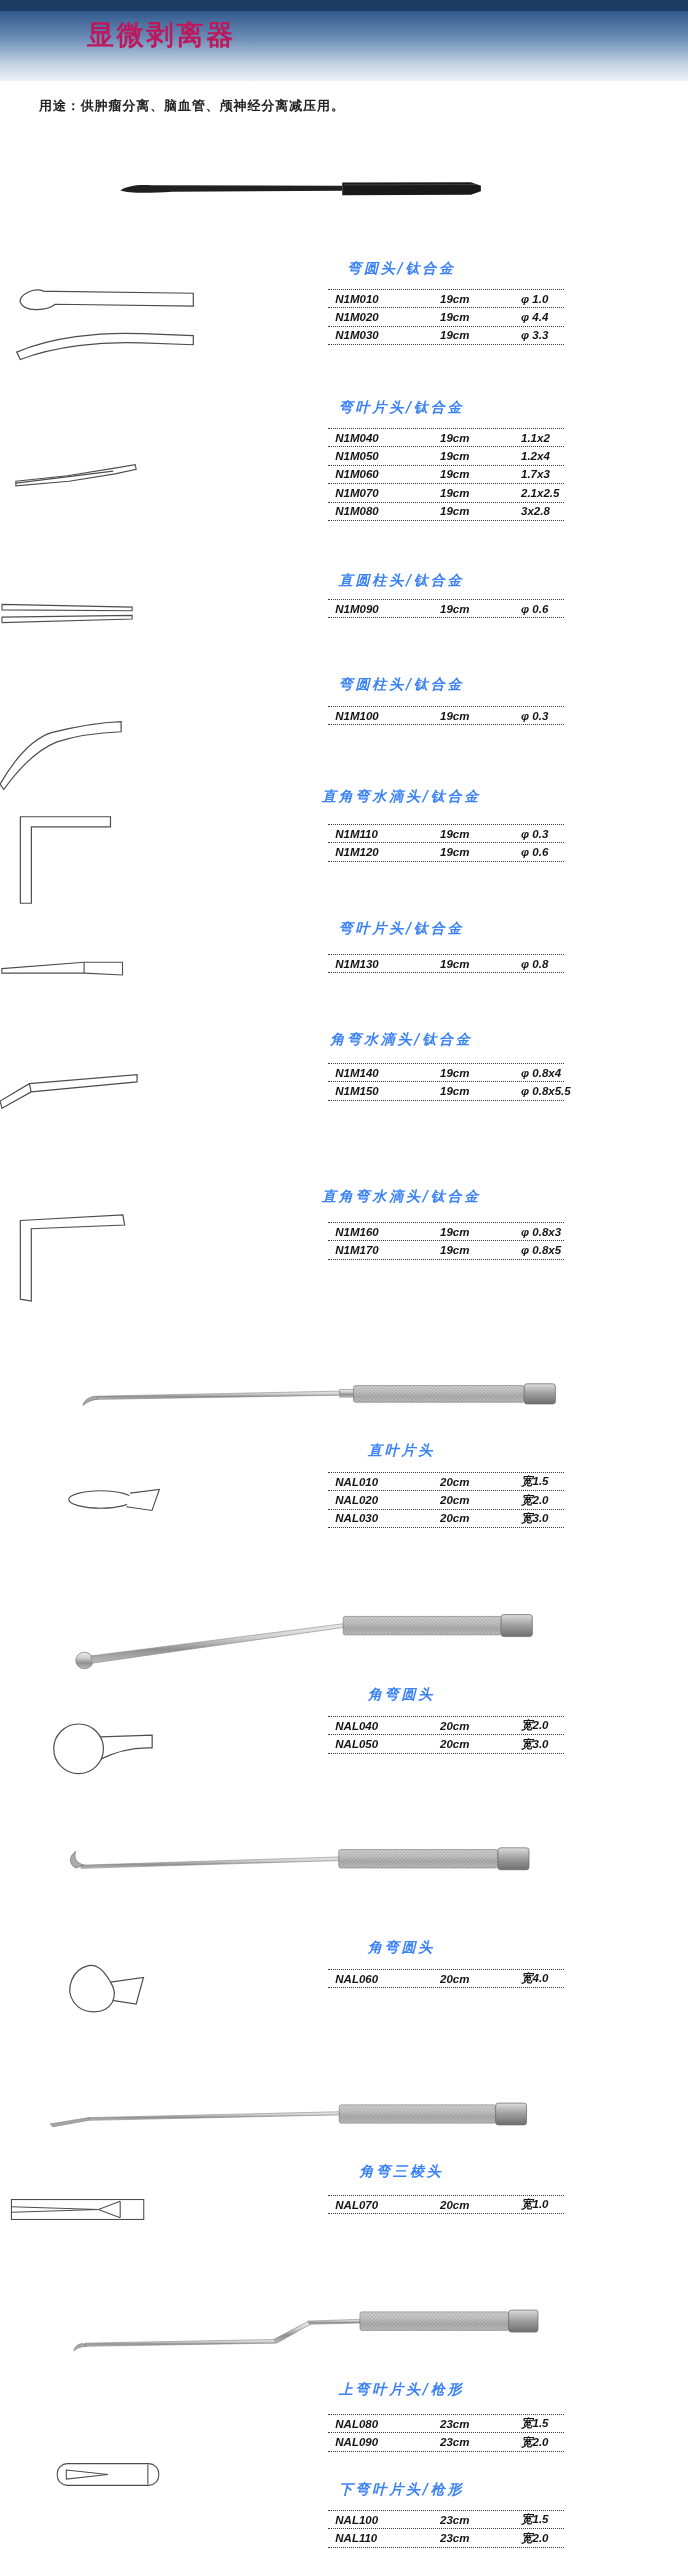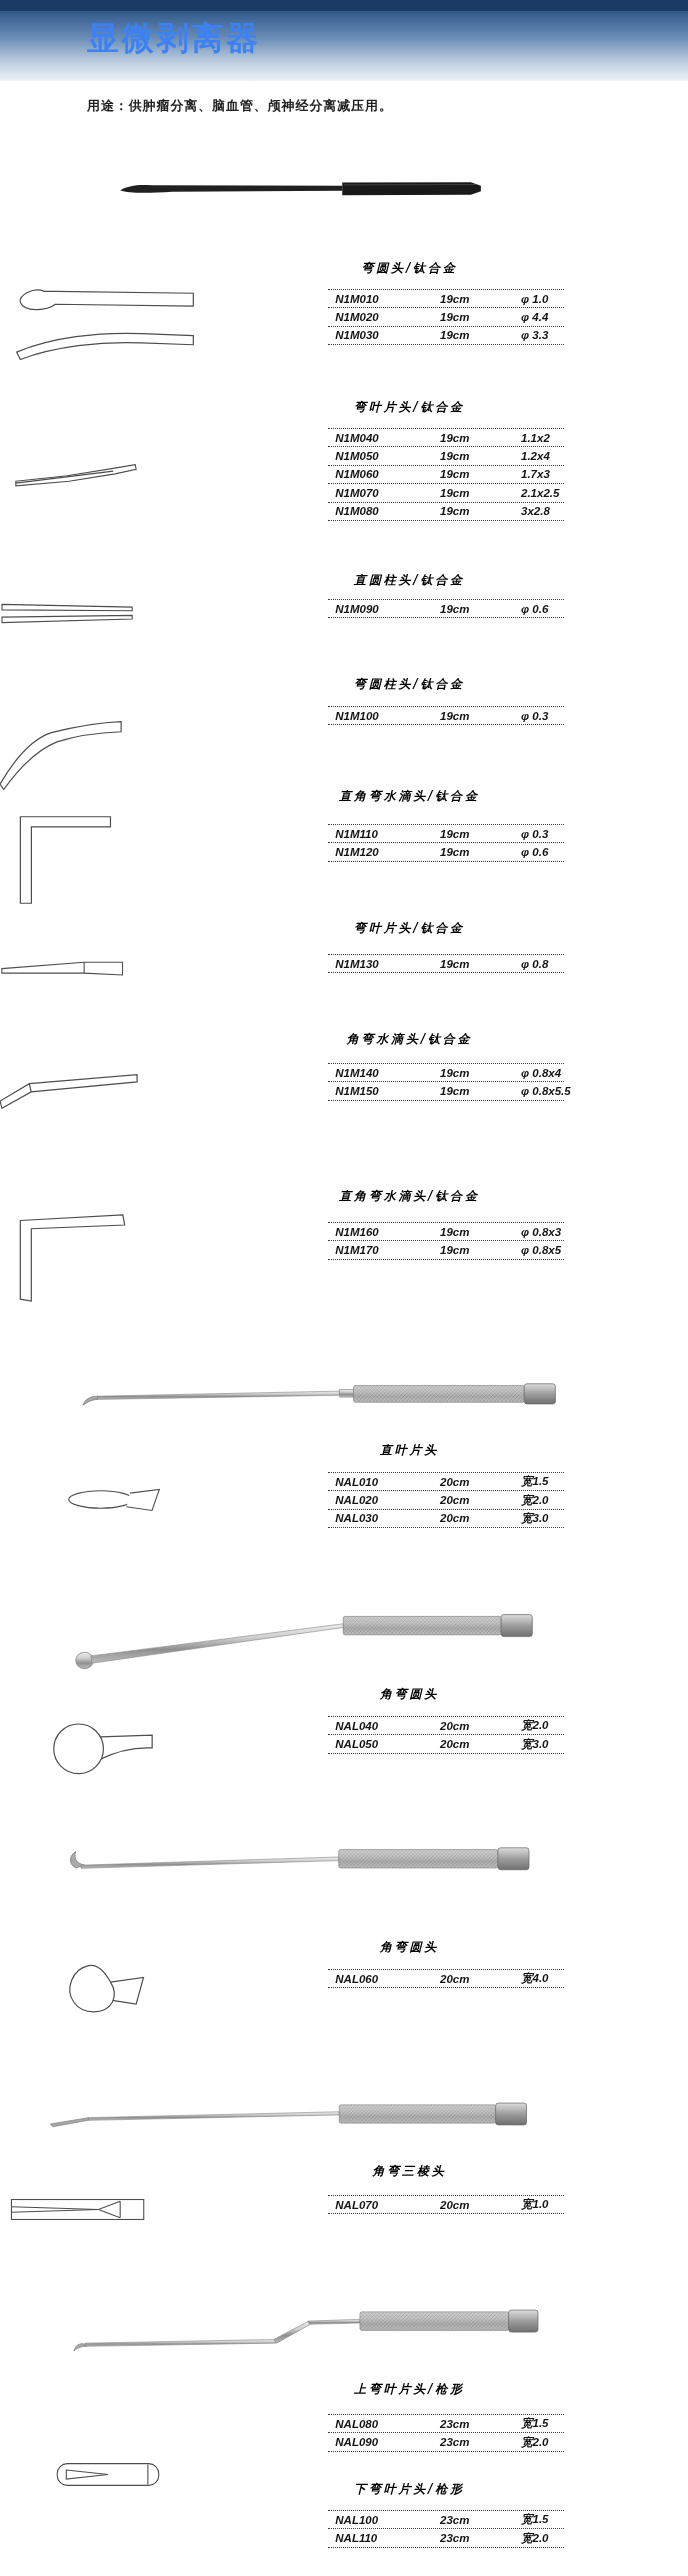--- a/index.html
+++ b/index.html
@@ -8,36 +8,36 @@
     background:#ffffff; overflow:hidden;
     font-family:"Liberation Sans","DejaVu Sans",sans-serif;
   }
   
   .top-bar { position:absolute; top:0; left:0; width:688px; height:11px; background:#1c3b63; }
   .header-grad {
     position:absolute; top:11px; left:0; width:688px; height:70px;
     background:linear-gradient(180deg,#30598c 0%, #6d8fb8 40%, #c2d1e2 75%, #eef2f7 100%);
   }
   .title-zh {
-    position:absolute; top:16.5px; left:87px; color:#3b82f6;
-    font-size:32px; font-weight:bold; letter-spacing:2.8px;
+    position:absolute; top:16.5px; left:87px; color:#be185d;
+    font-size:27px; font-weight:bold; letter-spacing:2.8px;
   }
   .title-en {
     position:absolute; top:48px; left:37px; color:#1767a9;
     font-size:27px; font-style:italic; font-weight:bold;
   }
   .usage {
     position:absolute; top:97px; left:39px; color:#222222;
-    font-size:13px; font-weight:bold; letter-spacing:0.9px;margin-left:48px;
+    font-size:13px; font-weight:bold; letter-spacing:0.9px;
   }
   
   .sec-title {
-    position:absolute; left:265px; width:289px; text-align:center;
+    position:absolute; left:257px; width:289px; text-align:center;
     font-family:"DejaVu Serif","Liberation Serif",serif;
-    font-style:italic; font-weight:bold; font-size:12px; color:#000000;
+    font-style:italic; font-weight:bold; font-size:14px; color:#3b82f6;
     letter-spacing:2.8px; white-space:nowrap;
   }
   
   .sec-table {
     position:absolute; left:283px; width:236px;
     border-bottom:1.8px dotted #3c3c3c;
     margin-left:45px;
   }
   .trow {
     display:grid; grid-template-columns:112px 81px 1fr;

